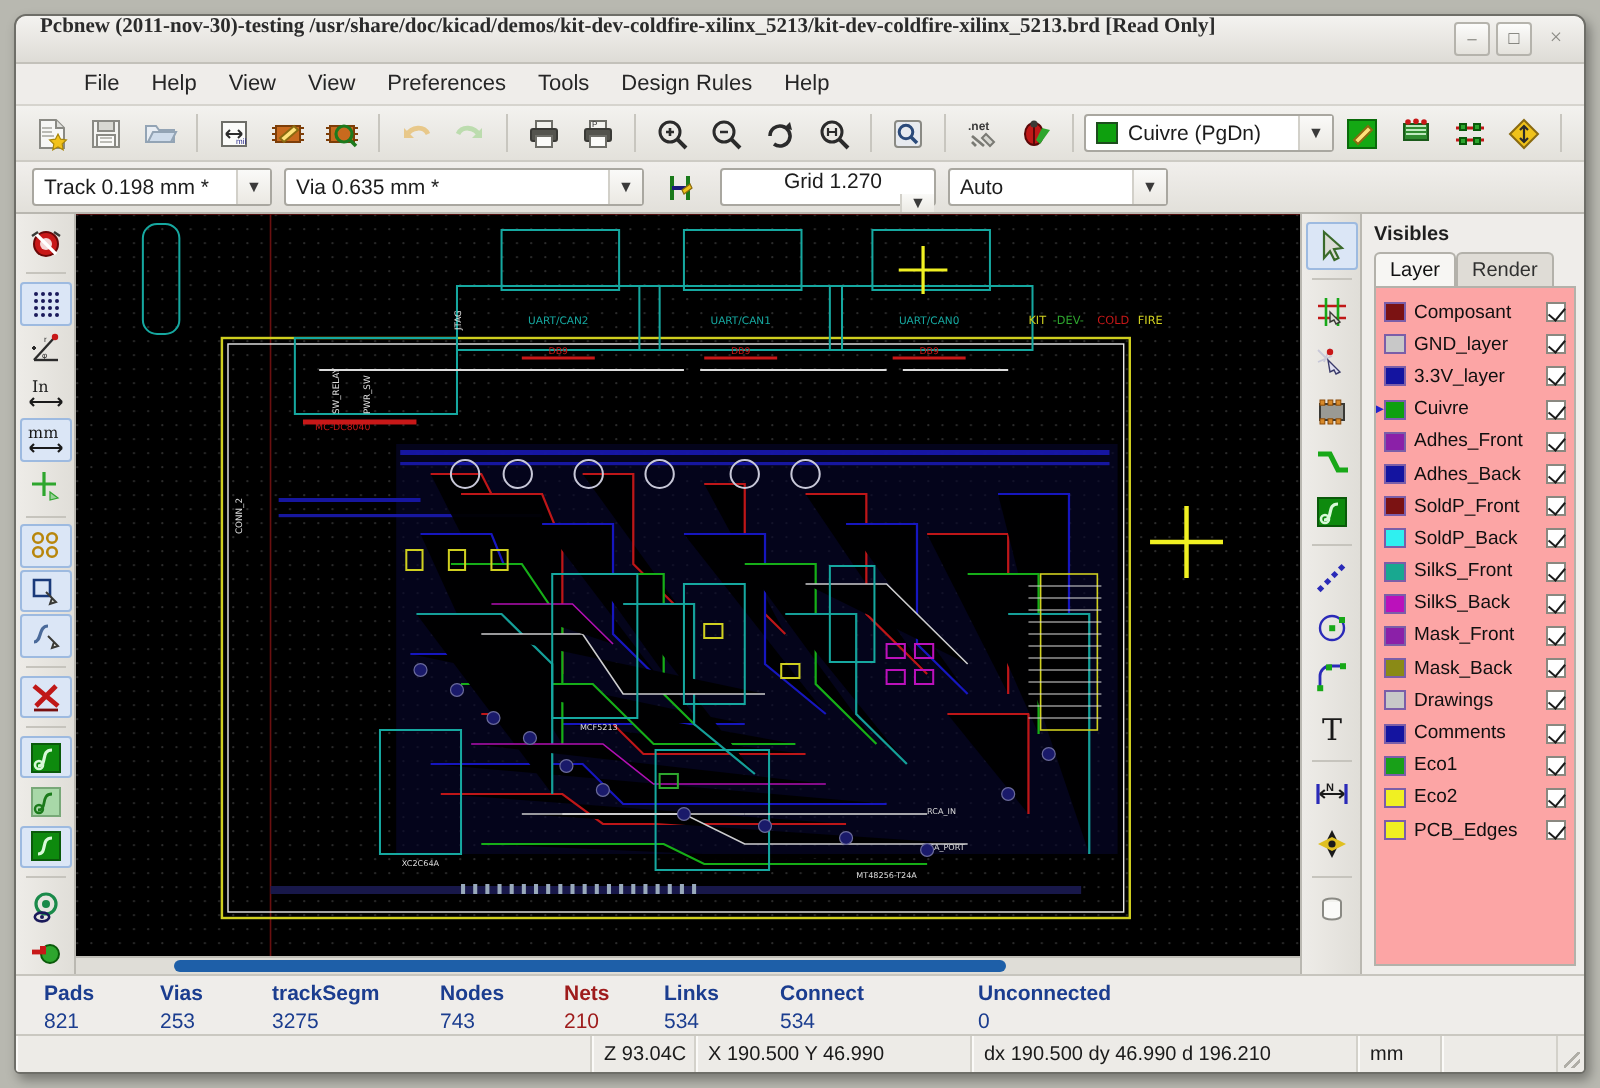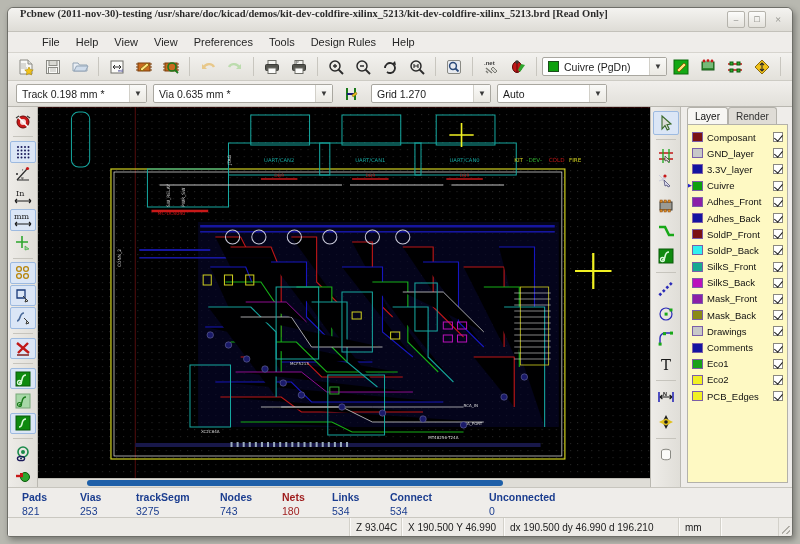--- a/index.html
+++ b/index.html
@@ -101,21 +101,21 @@
     border-left:1px solid #bab8b1; display:flex; flex-direction:column;
   }
   .layers-title { font-size:10px; font-weight:bold; color:#1f1f1f; padding:5px 0 3px 6px; }
   .tabs { display:flex; padding-left:6px; margin-bottom:-1px; }
   .tab {
     font-size:10px; padding:3px 7px 3px 7px; border:1px solid #b3b1aa;
     border-bottom:none; border-radius:3px 3px 0 0; background:#dfdcd6; color:#303030;
   }
   .tab.active { background:#f7f6f3; color:#111;text-align:center; }
   .layer-list {
-    flex:1; margin:0 4px 4px 6px; border:1px solid #b3b1aa; background:#fef9c3;
+    flex:1; margin:0 4px 4px 6px; border:1px solid #b3b1aa; background:#fca5a5;
     padding:4px 2px 0 4px; overflow:hidden;
   }
   .layer-row { display:flex; align-items:center; height:16.2px; }
   .lsw { width:11px; height:10px; border:1px solid #7b5ea8; margin-right:4px; flex:0 0 11px; }
   .lname { font-size:9.5px; color:#101010; white-space:nowrap; flex:1; }
   .lchk {
     width:10px; height:10px; border:1px solid #8a8880; background:#fff;
     margin-left:2px; margin-right:2px; position:relative; flex:0 0 10px;
   }
   .lchk::after {
@@ -340,36 +340,36 @@
     <div class="tb-btn">
       <svg width="18" height="18" viewBox="0 0 18 18">
         <path d="M9 2l7 7-7 7-7-7z" fill="#f0c21a" stroke="#8a6a10"></path>
         <path d="M9 5v8M7 7l2-2 2 2M7 11l2 2 2-2" stroke="#2b2b2b" stroke-width="1.1" fill="none"></path>
       </svg>
     </div>
     <div class="tb-sep"></div>
   </div>
 
   <div class="toolbar2">
-    <div class="combo" style="width:131px;">
+    <div class="combo" style="width:120px;">
       <span>Track 0.198 mm *</span>
       <span class="arrow">▼</span>
     </div>
     <div class="combo" style="width:180px;">
       <span>Via 0.635 mm *</span>
       <span class="arrow">▼</span>
     </div>
     <div class="tb-btn">
       <svg width="18" height="18" viewBox="0 0 18 18">
         <path d="M4 3v12M12 3v12" stroke="#1a7a1a" stroke-width="2"></path>
         <path d="M4 9h8" stroke="#1a1a7a" stroke-width="2"></path>
         <path d="M9 10l4-3 1 2-4 3z" fill="#f0c21a" stroke="#8a6a10" stroke-width=".6"></path>
       </svg>
     </div>
-    <div class="combo" style="width:120px;">
+    <div class="combo" style="width:108px;flex-direction:column;">
       <span>Grid 1.270</span>
       <span class="arrow">▼</span>
     </div>
     <div class="combo" style="width:110px;">
       <span>Auto</span>
       <span class="arrow">▼</span>
     </div>
   </div>
 
   <div class="body">
@@ -836,20 +836,21 @@
       <div class="vsep"></div>
       <div class="vbtn">
         <svg width="18" height="18" viewBox="0 0 18 18">
           <ellipse cx="9" cy="5" rx="4.5" ry="1.8" fill="#f2f2ee" stroke="#8a8a84"></ellipse>
           <path d="M4.5 5v7c0 1 2 1.8 4.5 1.8S13.5 13 13.5 12V5" fill="#fafaf8" stroke="#8a8a84"></path>
         </svg>
       </div>
     </div>
 
     <div class="layers">
+      <div class="layers-title">Visibles</div>
       <div class="tabs">
         <div class="tab active">Layer</div>
         <div class="tab">Render</div>
       </div>
       <div class="layer-list" id="layerList">
           <div class="layer-row">
             <span class="sel-arrow hidden">▶</span>
             <span class="lsw" style="background: rgb(123, 18, 18);"></span>
             <span class="lname">Composant</span>
             <span class="lchk"></span>
@@ -966,38 +967,38 @@
       <div class="statcell" style="width: 84px;">
         <span class="k">trackSegm</span>
         <span class="v">3275</span>
       </div>
       <div class="statcell" style="width: 62px;">
         <span class="k">Nodes</span>
         <span class="v">743</span>
       </div>
       <div class="statcell red" style="width: 50px;">
         <span class="k">Nets</span>
-        <span class="v">180</span>
+        <span class="v">210</span>
       </div>
       <div class="statcell" style="width: 58px;">
         <span class="k">Links</span>
         <span class="v">534</span>
       </div>
       <div class="statcell" style="width: 68px;">
         <span class="k">Connect</span>
         <span class="v">534</span>
       </div>
       <div class="statcell" style="width: 90px; margin-left: 31px;">
         <span class="k">Unconnected</span>
         <span class="v">0</span>
       </div>
     </div>
 
   <div class="statusbar">
     <div class="sb grow"></div>
     <div class="sb" style="width:52px">Z 93.04C</div>
-    <div class="sb" style="width:102px">X 190.500  Y 46.990</div>
-    <div class="sb" style="width:175px">dx 190.500  dy 46.990  d 196.210</div>
+    <div class="sb" style="width:138px">X 190.500  Y 46.990</div>
+    <div class="sb" style="width:193px">dx 190.500  dy 46.990  d 196.210</div>
     <div class="sb" style="width:42px">mm</div>
     <div class="sb" style="width:58px"></div>
     <div class="grip"></div>
   </div>
 </div>
 
 </body></html>

